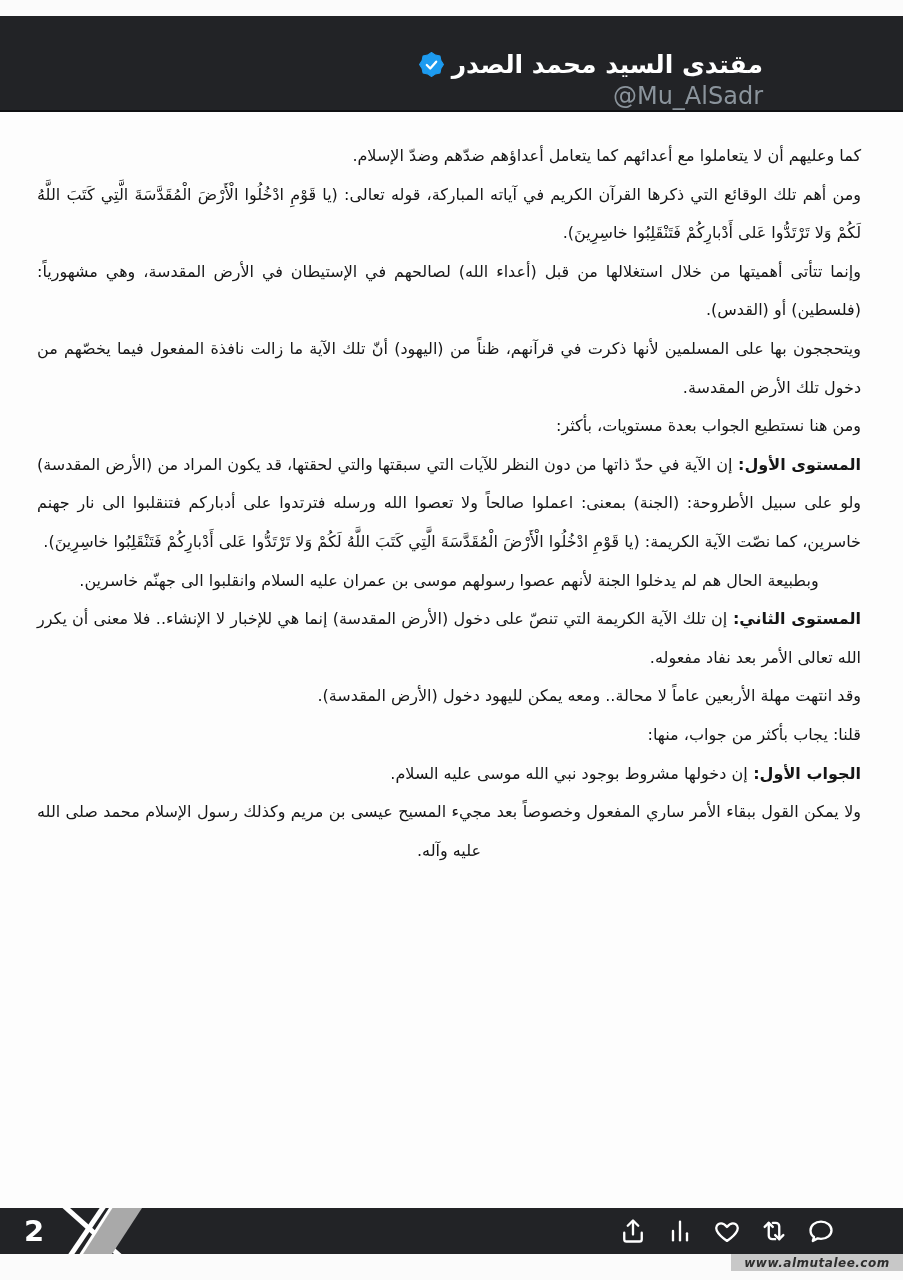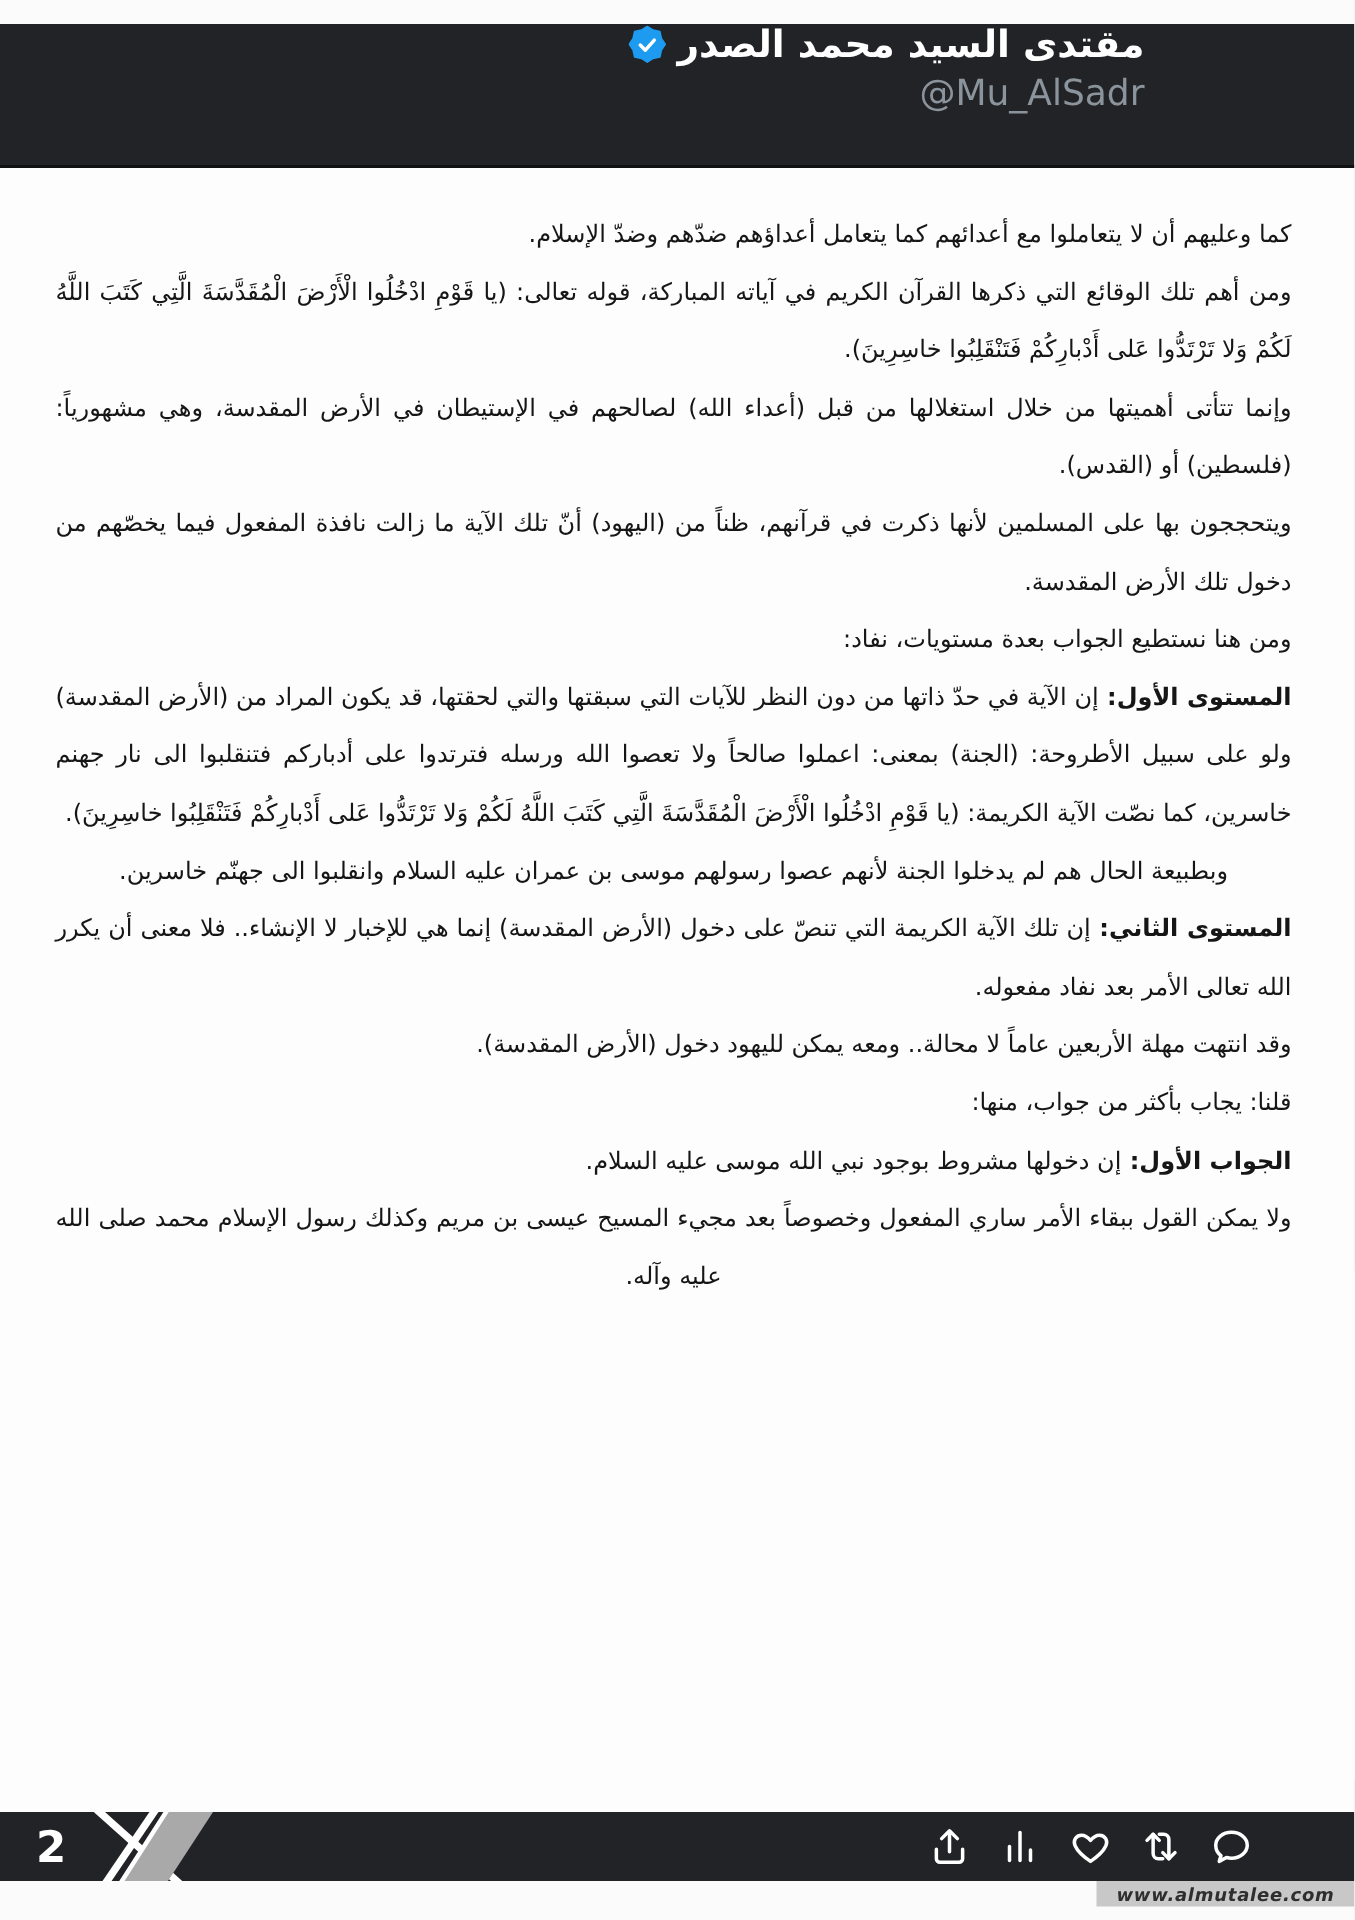--- a/index.html
+++ b/index.html
@@ -22,21 +22,21 @@
     margin:0 auto;
     position:relative;
   }
   .top-strip{height:16px;background:#fbfbfb;flex:0 0 auto;}
   
   .header{
     height:96px;flex:0 0 auto;
     background:var(--header-bg);
     border-bottom:2px solid #101113;
     direction:rtl;
-    display:flex;flex-direction:column;justify-content:flex-start;
+    display:flex;flex-direction:column;justify-content:flex-end;
     padding-right:140px;
     gap:4px;
   }
   .name-row{display:flex;align-items:center;gap:8px;direction:rtl;}
   .display-name{
     color:#fff;font-weight:bold;font-size:25px;line-height:1.1;
     letter-spacing:0;
   }
   .badge{width:25px;height:25px;flex:0 0 auto;display:block;}
   .handle{
@@ -105,21 +105,21 @@
       </svg>
     </div>
     <div class="handle">@Mu_AlSadr</div>
   </header>
 
   <main class="post-body">
       <p class="para">كما وعليهم أن لا يتعاملوا مع أعدائهم كما يتعامل أعداؤهم ضدّهم وضدّ الإسلام.</p>
       <p class="para">ومن أهم تلك الوقائع التي ذكرها القرآن الكريم في آياته المباركة، قوله تعالى: (يا قَوْمِ ادْخُلُوا الْأَرْضَ الْمُقَدَّسَةَ الَّتِي كَتَبَ اللَّهُ لَكُمْ وَلا تَرْتَدُّوا عَلى أَدْبارِكُمْ فَتَنْقَلِبُوا خاسِرِينَ).</p>
       <p class="para">وإنما تتأتى أهميتها من خلال استغلالها من قبل (أعداء الله) لصالحهم في الإستيطان في الأرض المقدسة، وهي مشهورياً: (فلسطين) أو (القدس).</p>
       <p class="para">ويتحججون بها على المسلمين لأنها ذكرت في قرآنهم، ظناً من (اليهود) أنّ تلك الآية ما زالت نافذة المفعول فيما يخصّهم من دخول تلك الأرض المقدسة.</p>
-      <p class="para">ومن هنا نستطيع الجواب بعدة مستويات، نفاد:</p>
+      <p class="para">ومن هنا نستطيع الجواب بعدة مستويات، بأكثر:</p>
       <p class="para sb"><b>المستوى الأول: </b>إن الآية في حدّ ذاتها من دون النظر للآيات التي سبقتها والتي لحقتها، قد يكون المراد من (الأرض المقدسة) ولو على سبيل الأطروحة: (الجنة) بمعنى: اعملوا صالحاً ولا تعصوا الله ورسله فترتدوا على أدباركم فتنقلبوا الى نار جهنم خاسرين، كما نصّت الآية الكريمة: (يا قَوْمِ ادْخُلُوا الْأَرْضَ الْمُقَدَّسَةَ الَّتِي كَتَبَ اللَّهُ لَكُمْ وَلا تَرْتَدُّوا عَلى أَدْبارِكُمْ فَتَنْقَلِبُوا خاسِرِينَ).</p>
       <p class="para cl">وبطبيعة الحال هم لم يدخلوا الجنة لأنهم عصوا رسولهم موسى بن عمران عليه السلام وانقلبوا الى جهنّم خاسرين.</p>
       <p class="para sb"><b>المستوى الثاني: </b>إن تلك الآية الكريمة التي تنصّ على دخول (الأرض المقدسة) إنما هي للإخبار لا الإنشاء.. فلا معنى أن يكرر الله تعالى الأمر بعد نفاد مفعوله.</p>
       <p class="para">وقد انتهت مهلة الأربعين عاماً لا محالة.. ومعه يمكن لليهود دخول (الأرض المقدسة).</p>
       <p class="para sb">قلنا: يجاب بأكثر من جواب، منها:</p>
       <p class="para sb"><b>الجواب الأول: </b>إن دخولها مشروط بوجود نبي الله موسى عليه السلام.</p>
       <p class="para cl">ولا يمكن القول ببقاء الأمر ساري المفعول وخصوصاً بعد مجيء المسيح عيسى بن مريم وكذلك رسول الإسلام محمد صلى الله عليه وآله.</p>
     </main>
 
   <footer class="footer-bar">

